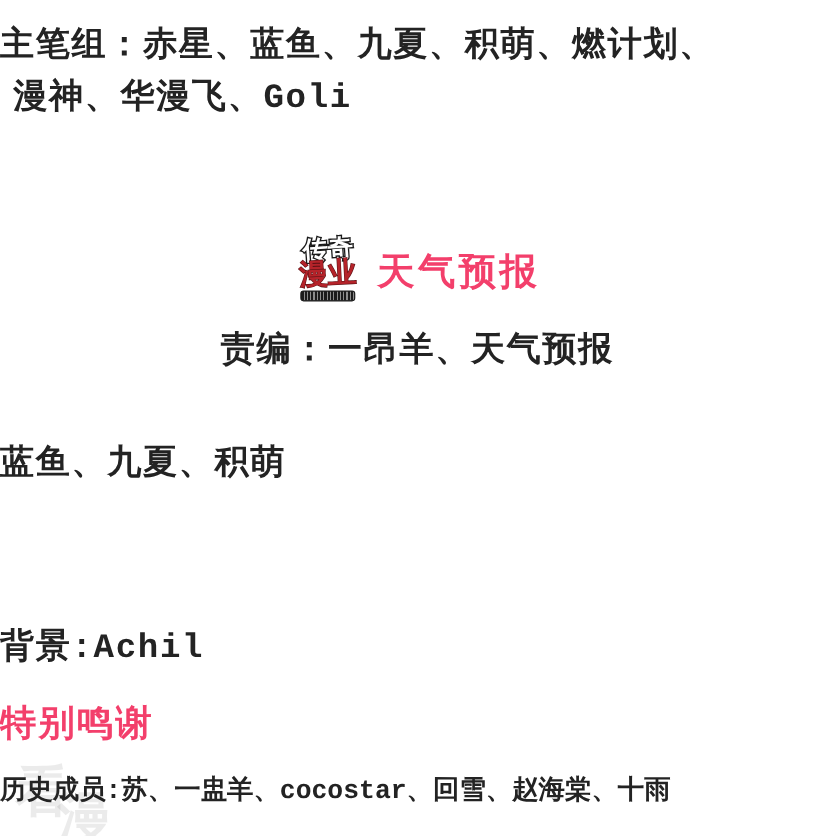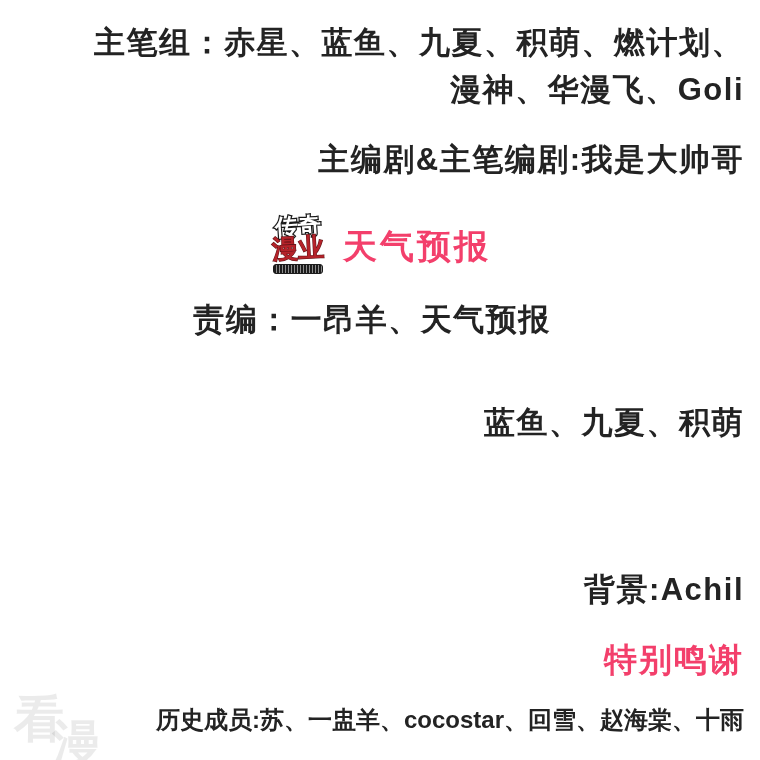--- a/index.html
+++ b/index.html
@@ -13,27 +13,28 @@
     height: 760px;
     background: #ffffff;
     overflow: hidden;
     font-family: "Liberation Sans", "DejaVu Sans", sans-serif;
     font-weight: 700;
     color: #232323;
   }
   .row {
     position: absolute;
     left: 0;
-    right: 16px;
-    text-align: right;
+    right: 1px;
+    text-align: left;
     font-size: 31px;
     line-height: 40px;
     letter-spacing: 1.5px;
     white-space: nowrap;
     z-index: 2;
+    font-family: Liberation Mono, monospace;
   }
   .pink {
     color: #f33f6b;
   }
   .heading-row {
     position: absolute;
     left: 0;
     right: 0;
     display: flex;
     align-items: center;
@@ -41,21 +42,20 @@
     gap: 16px;
     z-index: 2;
   }
   .tech-heading {
     font-size: 34px;
     letter-spacing: 3px;
   }
   .thanks-heading {
     font-size: 33px;
     letter-spacing: 2px;
-    padding-left: 33px;
   }
   .editors-row {
     display: flex;
     justify-content: center;
     gap: 50px;
   }
   .history-row {
     font-size: 24px;
     letter-spacing: 0px;
   }
@@ -123,23 +123,22 @@
 </style>
 </head>
 <body>
 
 <div id="canvas">
 
   <div class="watermark wm-char-1">看</div>
   <div class="watermark wm-char-2">漫</div>
 
   <div class="row" style="top:23px;">主笔组：赤星、蓝鱼、九夏、积萌、燃计划、</div>
-  <div class="row" style="top:70px;">漫神、华漫飞、Goli</div>
+  <div class="row" style="top:70px;margin-left:12px;">漫神、华漫飞、Goli</div>
 
-  <div class="row" style="top:140px;">主编剧&amp;主笔编剧:我是大帅哥</div>
 
   <div class="heading-row" style="top:213px; height:68px;">
     <span class="logo">
       <span class="logo-top">传奇</span>
       <span class="logo-bottom">漫业</span>
       <span class="logo-banner"></span>
     </span>
     <span class="tech-heading pink">天气预报</span>
   </div>
 

